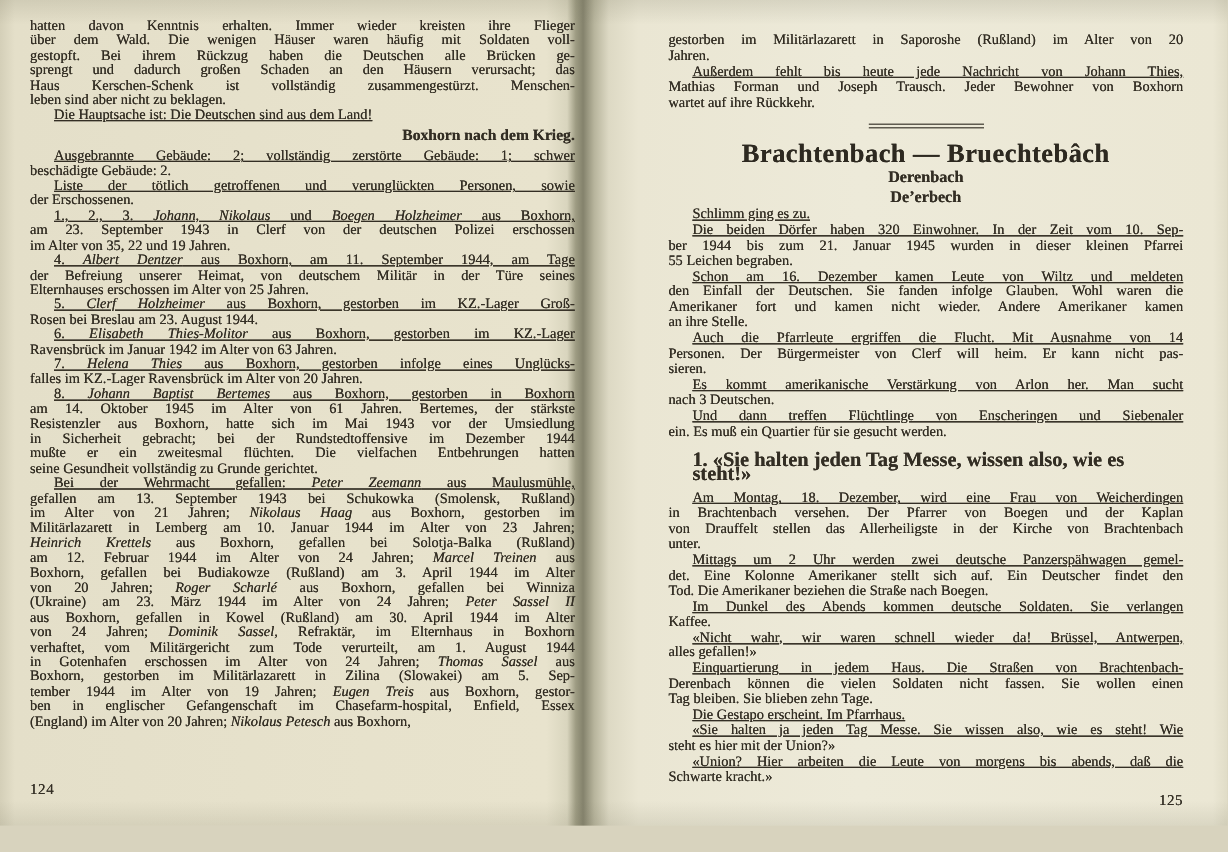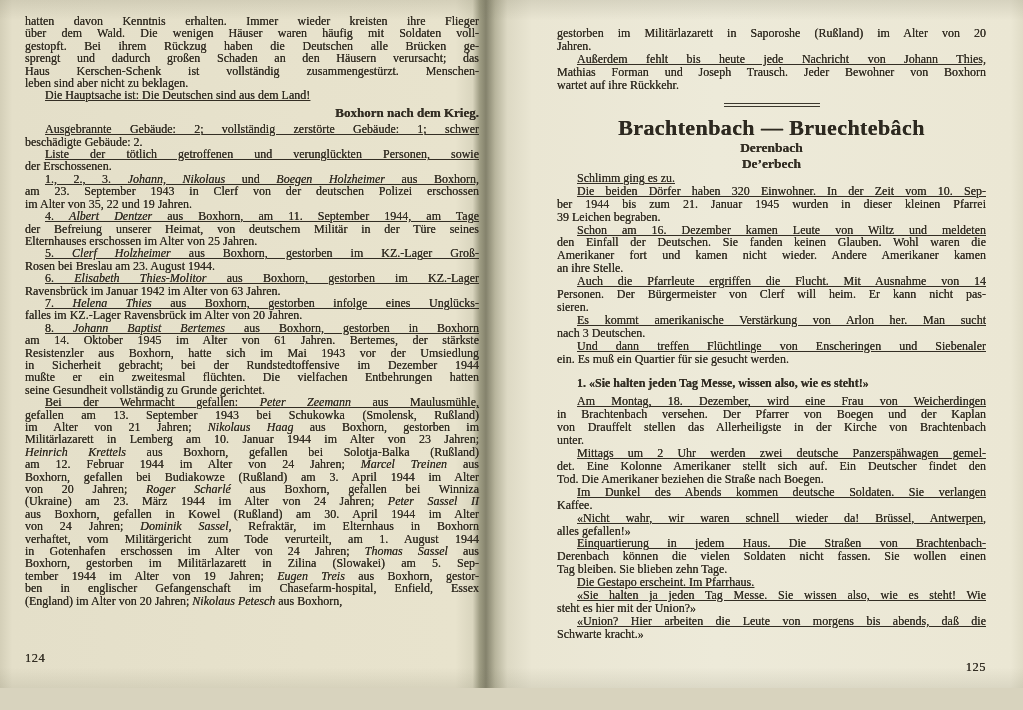--- a/index.html
+++ b/index.html
@@ -25,21 +25,21 @@
     text-shadow:0 0 .35px currentColor;
   }
   .line.final{text-align-last:left;}
   .para.indent .line:first-child{text-indent:20px;text-decoration:underline;}
   i{font-style:italic;}
   #left-col{left:25px;top:15px;width:454px;line-height:12.4px;}
   #right-col{left:557px;top:27px;width:429px;line-height:12.9px;}
   .h-center{font-weight:bold;text-align:right;font-size:13px;margin:5px 0 4px;text-shadow:0 0 .4px currentColor;}
   .h-display{font-weight:bold;text-align:center;font-size:22px;letter-spacing:.4px;margin:15px 0 5px;color:#2d2920;text-shadow:0 0 .4px currentColor;}
   .h-sub{font-weight:bold;text-align:center;font-size:13.5px;line-height:15px;margin:1px 0;text-shadow:0 0 .4px currentColor;}
-  .h-numbered{font-weight:bold;font-size:12px;margin:11px 0 6px;padding-left:20px;text-shadow:0 0 .4px currentColor;}
+  .h-numbered{font-weight:bold;font-size:17px;margin:11px 0 6px;padding-left:20px;text-shadow:0 0 .4px currentColor;}
   .rule-double{
     width:96px;height:2.5px;margin:11px auto 1px;
     border-top:1.5px solid #3c382e;border-bottom:1px solid #3c382e;
   }
   .page-number{position:absolute;font-size:12.5px;letter-spacing:.5px;text-shadow:0 0 .35px currentColor;}
   #page-number-left{left:25px;top:651px;}
   #page-number-right{left:557px;width:429px;text-align:right;top:660px;}
 </style>
 </head>
 <body>
@@ -129,25 +129,25 @@
       <div class="rule-double"></div>
       <div class="h-display">Brachtenbach — Bruechtebâch</div>
       <div class="h-sub">Derenbach</div>
       <div class="h-sub">De’erbech</div>
       <div class="para indent">
         <div class="line final">Schlimm ging es zu.</div>
       </div>
       <div class="para indent">
         <div class="line">Die beiden Dörfer haben 320 Einwohner. In der Zeit vom 10. Sep-</div>
         <div class="line">ber 1944 bis zum 21. Januar 1945 wurden in dieser kleinen Pfarrei</div>
-        <div class="line final">39 Leichen begraben.</div>
+        <div class="line final">55 Leichen begraben.</div>
       </div>
       <div class="para indent">
         <div class="line">Schon am 16. Dezember kamen Leute von Wiltz und meldeten</div>
-        <div class="line">den Einfall der Deutschen. Sie fanden keinen Glauben. Wohl waren die</div>
+        <div class="line">den Einfall der Deutschen. Sie fanden infolge Glauben. Wohl waren die</div>
         <div class="line">Amerikaner fort und kamen nicht wieder. Andere Amerikaner kamen</div>
         <div class="line final">an ihre Stelle.</div>
       </div>
       <div class="para indent">
         <div class="line">Auch die Pfarrleute ergriffen die Flucht. Mit Ausnahme von 14</div>
         <div class="line">Personen. Der Bürgermeister von Clerf will heim. Er kann nicht pas-</div>
         <div class="line final">sieren.</div>
       </div>
       <div class="para indent">
         <div class="line">Es kommt amerikanische Verstärkung von Arlon her. Man sucht</div>

